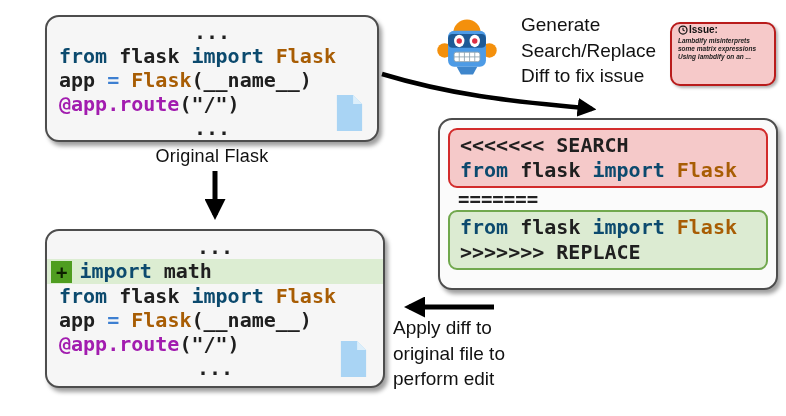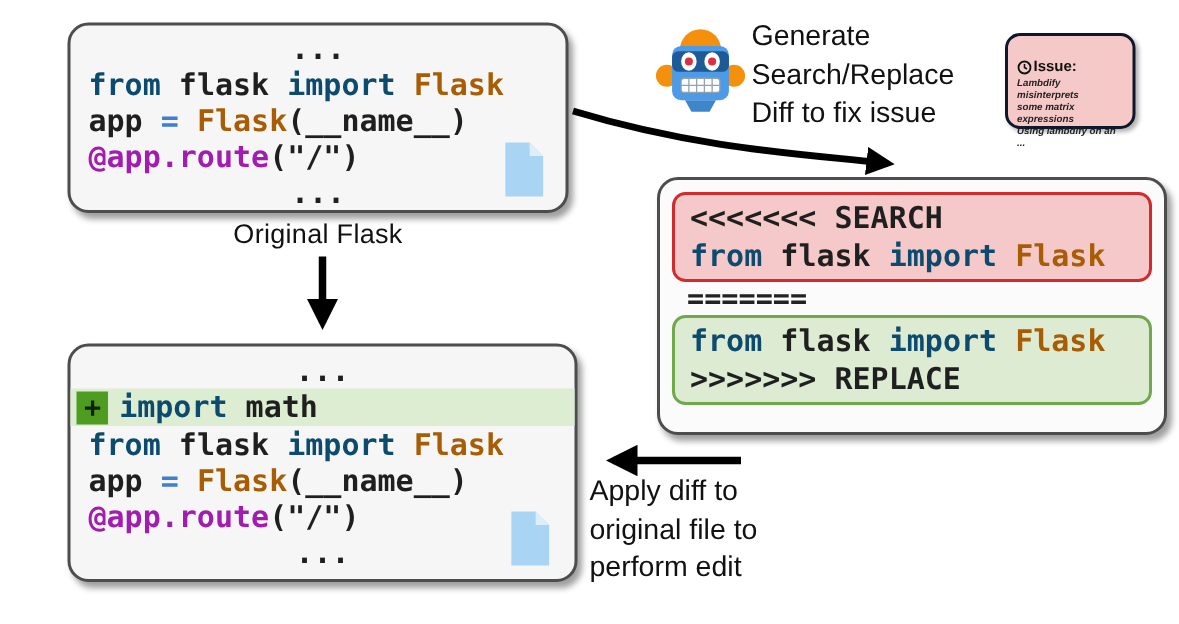--- a/index.html
+++ b/index.html
@@ -27,23 +27,23 @@
   .diff-search{background:#f5c9c9;border:2.5px solid #d22b2b;}
   .diff-replace{background:#dcebd2;border:2.5px solid #71a84e;}
   .diff-sep{font-family:"DejaVu Sans Mono",monospace;font-weight:bold;font-size:19px;
             line-height:18px;margin:2px 0 2px 18px;color:#222;}
   .diff-line{line-height:25px;padding-left:10px;white-space:pre;}
 
   .caption{position:absolute;font-size:18px;color:#111;text-align:center;letter-spacing:.2px;}
   .note{position:absolute;font-size:19px;line-height:25.5px;white-space:pre-line;color:#111;}
 
   
-  .issue-card{position:absolute;left:670px;top:22px;width:87px;height:64px;box-sizing:border-box;
-              background:#f6c9c9;border:2px solid #0f172a;border-radius:10px;
-              box-shadow:2px 2px 3px rgba(0,0,0,.3);padding:15px 6px;}
+  .issue-card{position:absolute;left:670px;top:22px;width:106px;height:64px;box-sizing:border-box;
+              background:#f6c9c9;border:2px solid #b91c1c;border-radius:10px;
+              box-shadow:2px 2px 3px rgba(0,0,0,.3);padding:0 6px;}
   .issue-title{font-weight:bold;font-size:10px;display:flex;align-items:center;gap:1px;color:#111;}
   .issue-body{font-size:6.5px;line-height:8px;font-weight:bold;font-style:italic;margin-top:2px;
               white-space:pre-line;color:#222;}
 
   .icon-abs{position:absolute;}
   svg{display:block;}
 </style>
 </head>
 <body>
 
@@ -89,21 +89,21 @@
       <ellipse cx="27" cy="29" rx="6" ry="7.2" fill="#ffffff"></ellipse>
       <ellipse cx="45" cy="29" rx="6" ry="7.2" fill="#ffffff"></ellipse>
       <circle cx="27" cy="29" r="3.1" fill="#dd2e44"></circle>
       <circle cx="45" cy="29" r="3.1" fill="#dd2e44"></circle>
       <rect x="21" y="42" width="30" height="11" rx="2.5" fill="#ffffff" stroke="#8fa3b0" stroke-width="1"></rect>
       <path d="M27 42 v11 M33 42 v11 M39 42 v11 M45 42 v11 M21 47.5 h30" stroke="#8fa3b0" stroke-width="1" fill="none"></path>
       <path d="M24 59 h24 l-5 9 h-14 z" fill="#3e86cc"></path>
     </svg>
   </span>
 
-  <div class="note" style="left:501px;top:12px;">Generate
+  <div class="note" style="left:521px;top:12px;">Generate
 Search/Replace
 Diff to fix issue</div>
 
   <div class="issue-card">
     <div class="issue-title">
       <span style="display:inline-flex;">
         <svg width="10" height="10" viewBox="0 0 12 12">
           <circle cx="6" cy="6" r="4.8" fill="none" stroke="#111" stroke-width="1.5"></circle>
           <path d="M6 3.2 v2.8 l2 1.2" fill="none" stroke="#111" stroke-width="1.3"></path>
         </svg>

